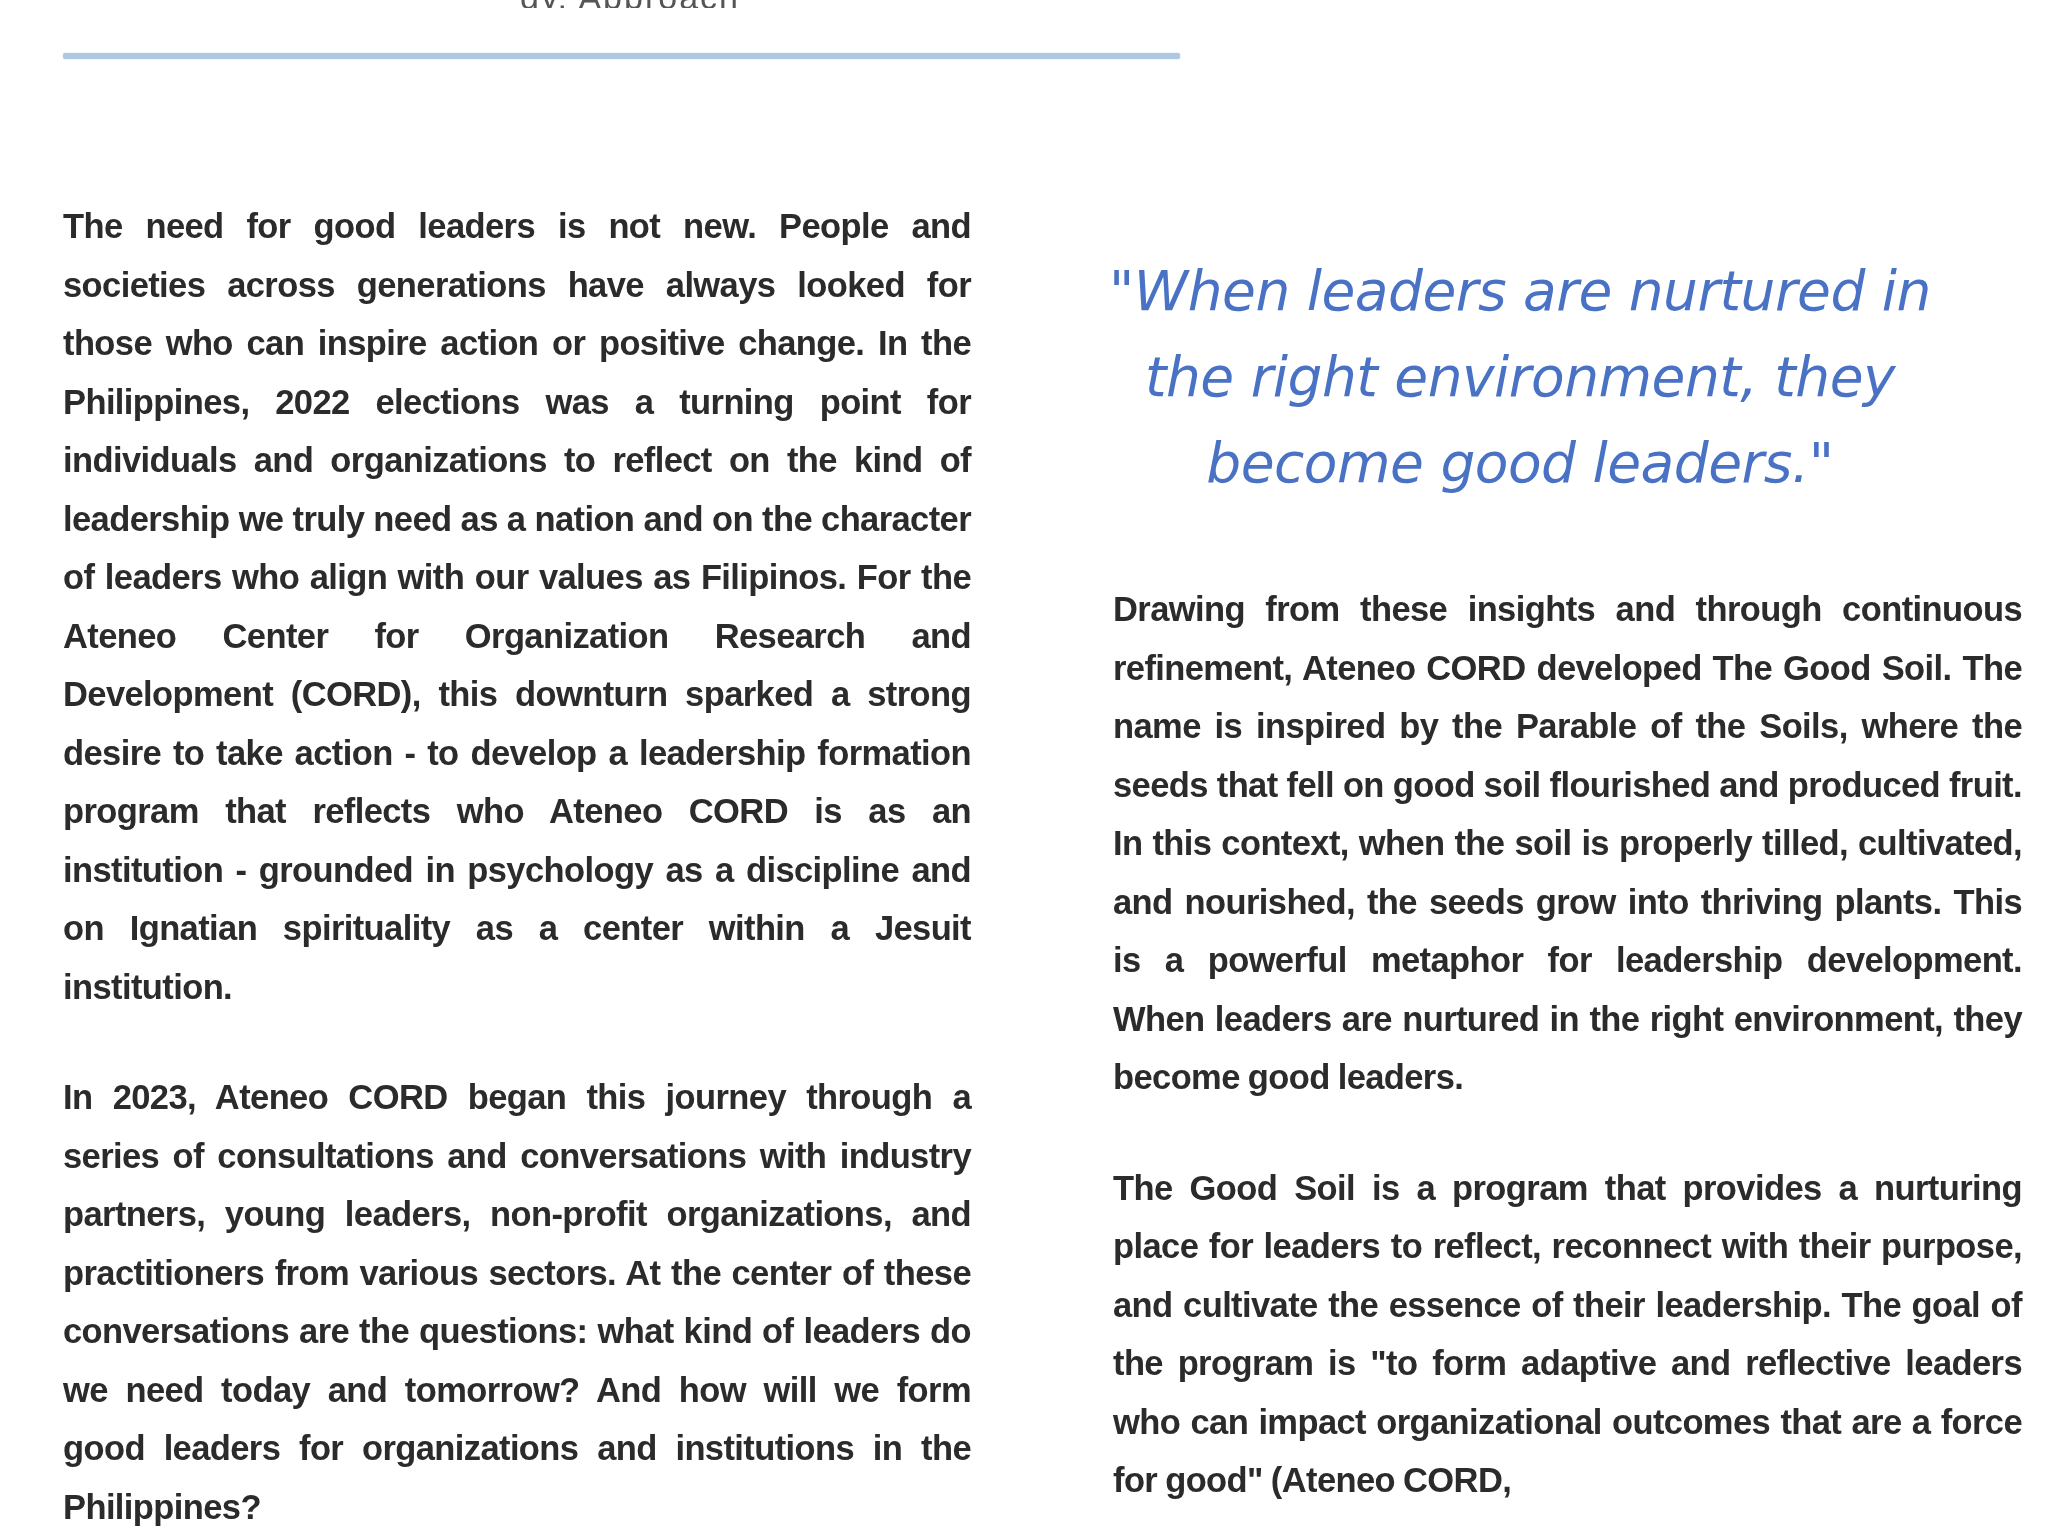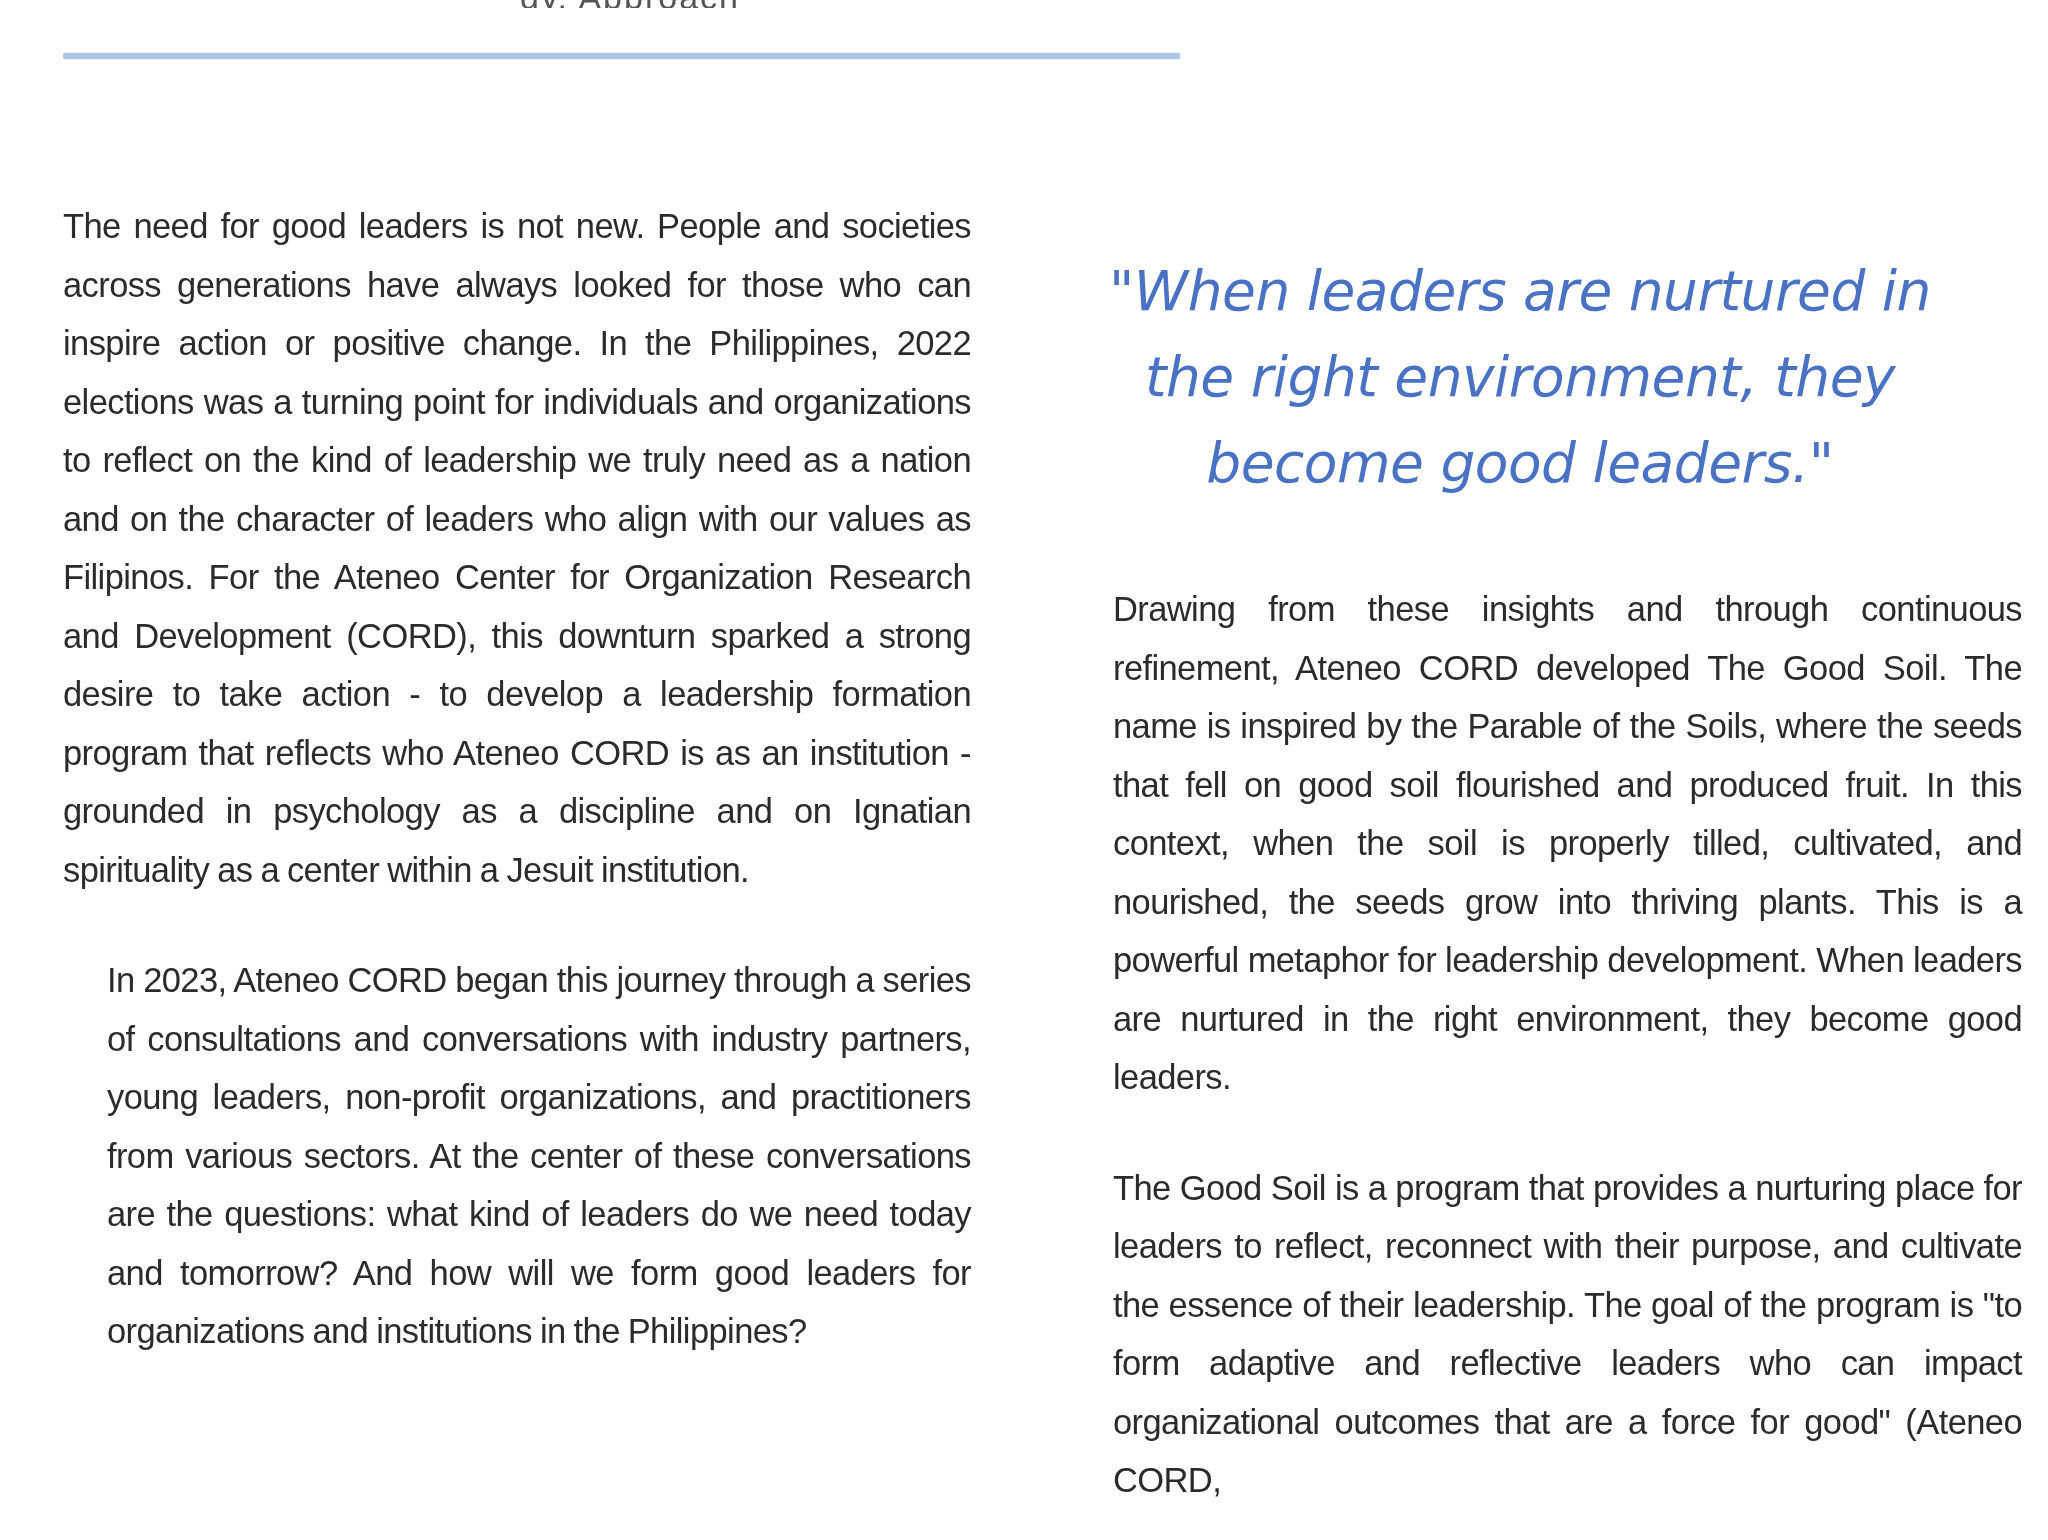--- a/index.html
+++ b/index.html
@@ -37,38 +37,38 @@
       border-radius: 2px;
       box-shadow: 0 0 2px #cfe0f2;
     }
     .col {
       position: absolute;
       font-size: 34.5px;
       line-height: 58.5px;
       text-align: justify;
       letter-spacing: -0.6px;
       word-spacing: -1px;
+      font-weight: bold;
     }
     .col-left {
       left: 63px;
       top: 197px;
       width: 908px;
     }
     .col-right {
       left: 1077px;
       top: 580px;
       width: 909px;
       margin-left: 36px;
     }
     .col p {
       margin: 0;
     }
     .col-left p + p {
       margin-top: 52px;
-      margin-left: 44px;
     }
     .col-right p + p {
       margin-top: 52px;
     }
     .pull-quote {
       position: absolute;
       left: 1080px;
       top: 248px;
       width: 880px;
       font-family: "DejaVu Sans", "Liberation Sans", sans-serif;

